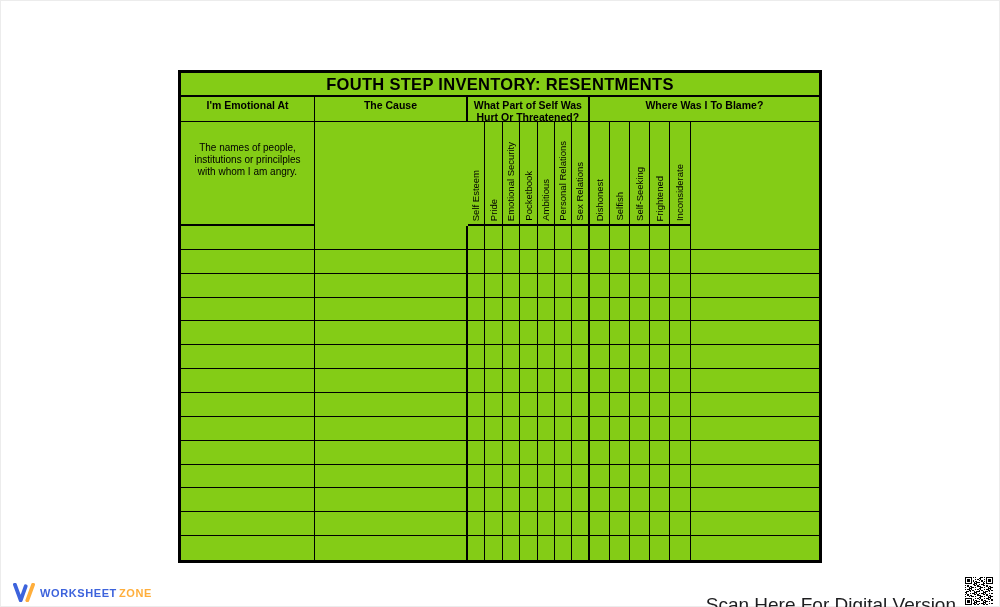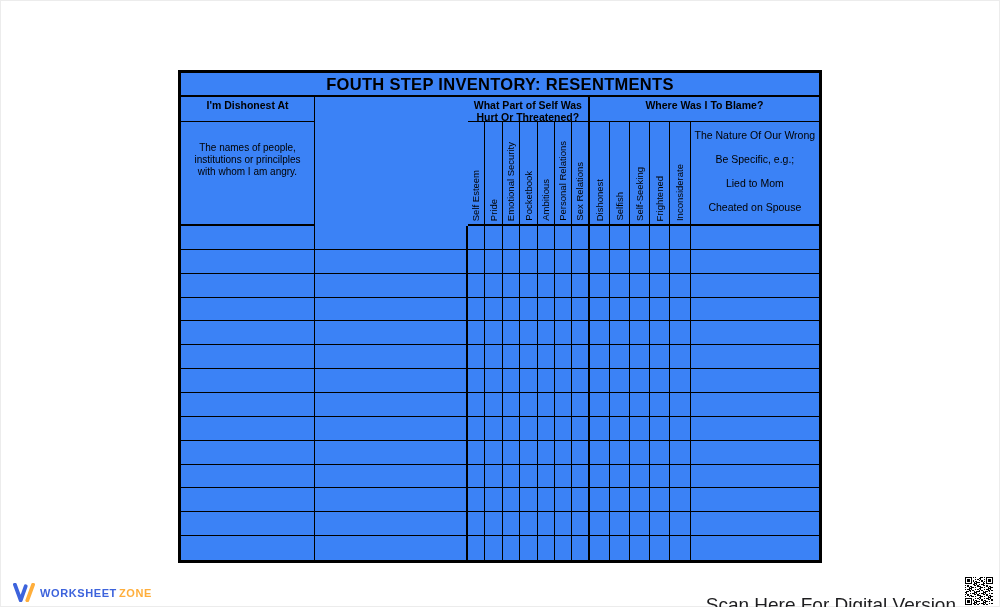--- a/index.html
+++ b/index.html
@@ -16,21 +16,21 @@
   }
 
   
   .wtable {
     position: absolute;
     left: 178px;
     top: 70px;
     width: 644px;
     height: 493px;
     border: 3px solid #000;
-    background: #3b82f6;
+    background: #84cc16;
     display: grid;
     grid-template-columns: 134px 153px repeat(7, 17.4px) repeat(5, 20.2px) minmax(0, 1fr);
     grid-template-rows: 24px 25px 104px repeat(14, 1fr);
   }
 
   .cell {
     border-right: 1.5px solid #000;
     border-bottom: 1.5px solid #000;
     overflow: hidden;
   }
@@ -142,37 +142,32 @@
   }
 </style>
 </head>
 <body>
 
 <div class="sheet">
 
   <div class="wtable" id="wtable">
     <div class="cell title-cell nr tb">FOUTH STEP INVENTORY: RESENTMENTS</div>
 
-    <div class="cell h1 h-resentful">I'm Dishonest At</div>
+    <div class="cell h1 h-resentful">I'm Emotional At</div>
+    <div class="cell h1 h-cause tr">The Cause</div>
     <div class="cell h1 h-blame nr">Where Was I To Blame?</div>
     <div class="cell h1 h-selfhurt tr">What Part of Self Was
 Hurt Or Threatened?</div>
 
     <div class="cell desc-resentful tb">
       <span>The names of people,
 institutions or princilples
 with whom I am angry.</span>
     </div>
 
-    <div class="cell nature-cell tb nr">
-      <div>The Nature Of Our Wrong</div>
-      <div>Be Specific, e.g.;</div>
-      <div>Lied to Mom</div>
-      <div>Cheated on Spouse</div>
-    </div>
 
   <div class="cell vcell tb" style="grid-area: 3 / 3;">
         <span>Self Esteem</span>
       </div>
       <div class="cell vcell tb" style="grid-area: 3 / 4;">
         <span>Pride</span>
       </div>
       <div class="cell vcell tb" style="grid-area: 3 / 5;">
         <span>Emotional Security</span>
       </div>

